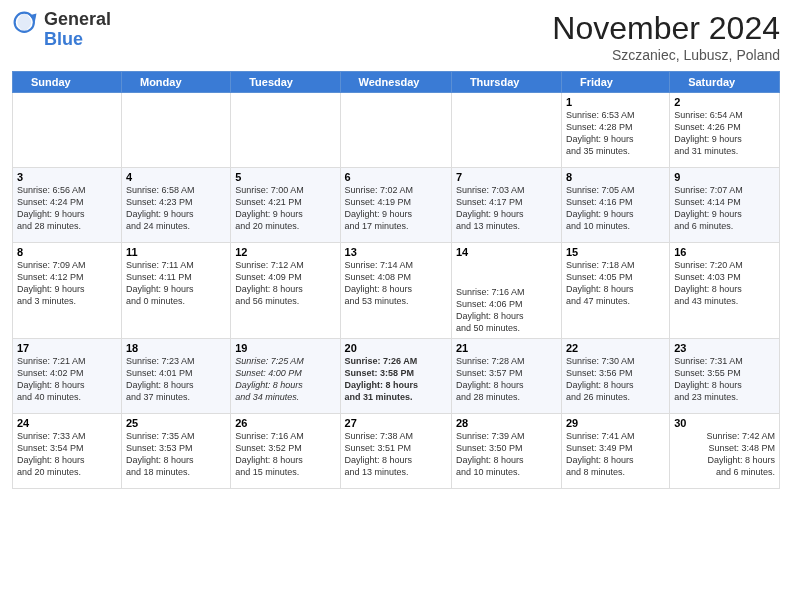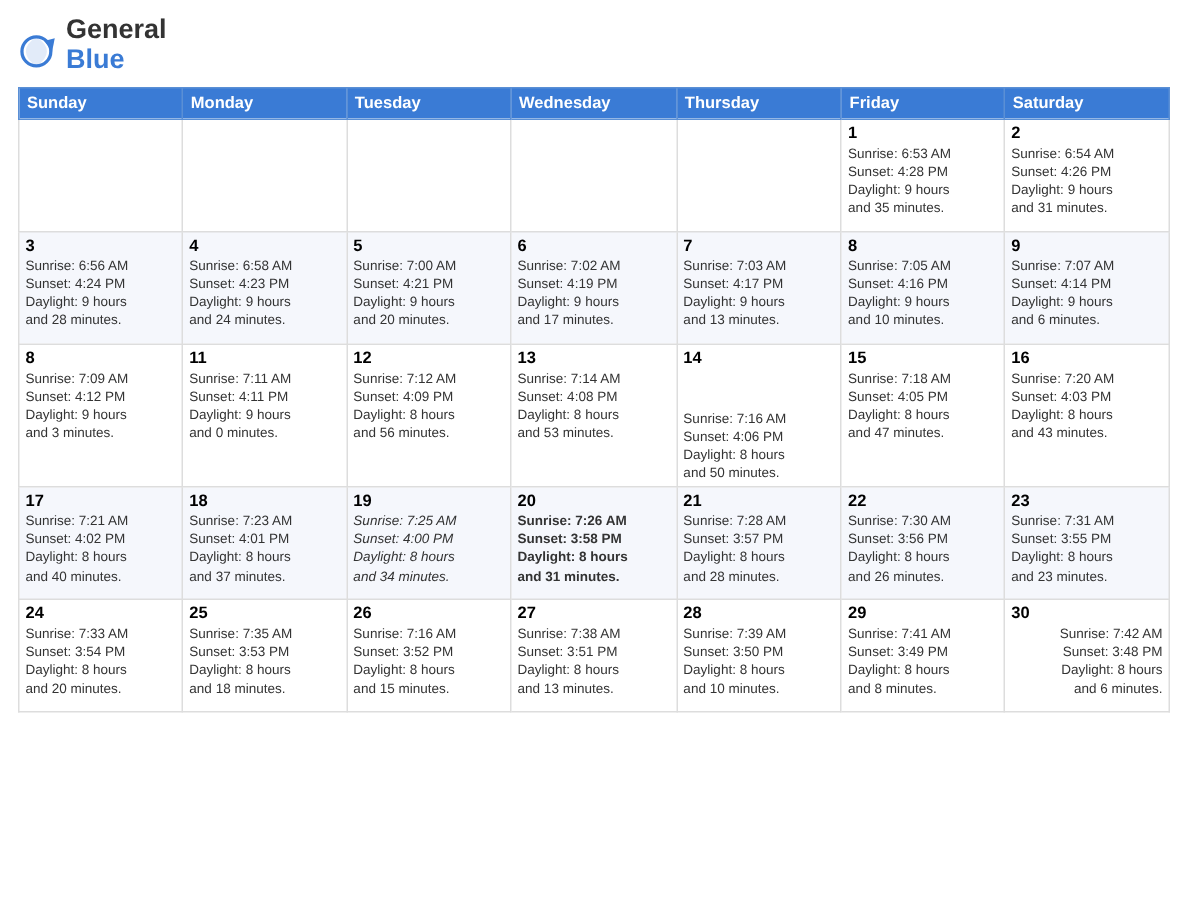--- a/index.html
+++ b/index.html
@@ -17,21 +17,21 @@
       padding: 10px 12px;
     }
     .header {
       display: flex;
       justify-content: space-between;
       align-items: flex-start;
       margin-bottom: 8px;
     }
     .logo {
       display: flex;
-      align-items: flex-end;
+      align-items: flex-start;
     }
     .logo-text {
       font-size: 18px;
       font-weight: bold;
       line-height: 1.1;
     }
     .logo-general { color: #333; }
     .logo-blue { color: #3a7bd5; }
     .logo-icon {
       width: 28px;
@@ -52,21 +52,21 @@
     }
     .calendar {
       width: 100%;
       border-collapse: collapse;
       font-size: 9.5px;
     }
     .calendar th {
       background: #3a7bd5;
       color: #fff;
       text-align: left;
-      padding: 4px 5px;
+      padding: 4px 18px;
       font-size: 11px;
       font-weight: bold;
       border: 1px solid #5a8fd5;
     }
     .calendar td {
       border: 1px solid #ddd;
       vertical-align: top;
       padding: 3px 4px;
       width: 113px;
       height: 75px;
@@ -99,20 +99,24 @@
         <path d="M14 3 Q22 8 22 14 Q22 20 14 25 Q6 20 6 14 Q6 8 14 3Z" fill="#3a7bd5" opacity="0.15"></path>
         <path d="M20 6 L28 4 L26 14 Z" fill="#3a7bd5"></path>
       </svg>
       <div>
         <div class="logo-text">
           <span class="logo-general">General</span><br>
           <span class="logo-blue">Blue</span>
         </div>
       </div>
     </div>
+    <div class="title-block">
+      <div class="month-title">November 2024</div>
+      <div class="location">Szczaniec, Lubusz, Poland</div>
+    </div>
   </div>
 
   <table class="calendar">
     <thead>
       <tr>
         <th>Sunday</th>
         <th>Monday</th>
         <th>Tuesday</th>
         <th>Wednesday</th>
         <th>Thursday</th>

